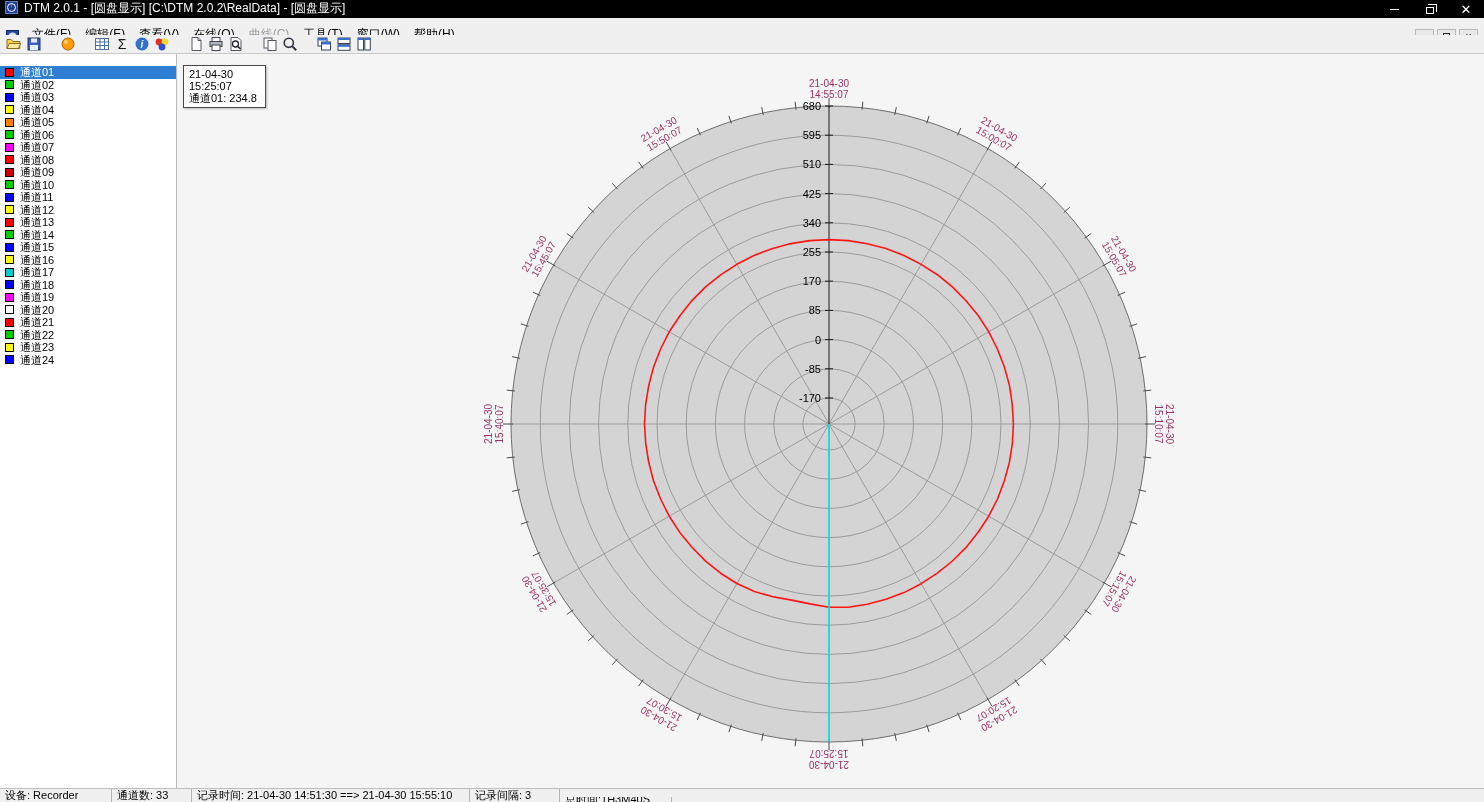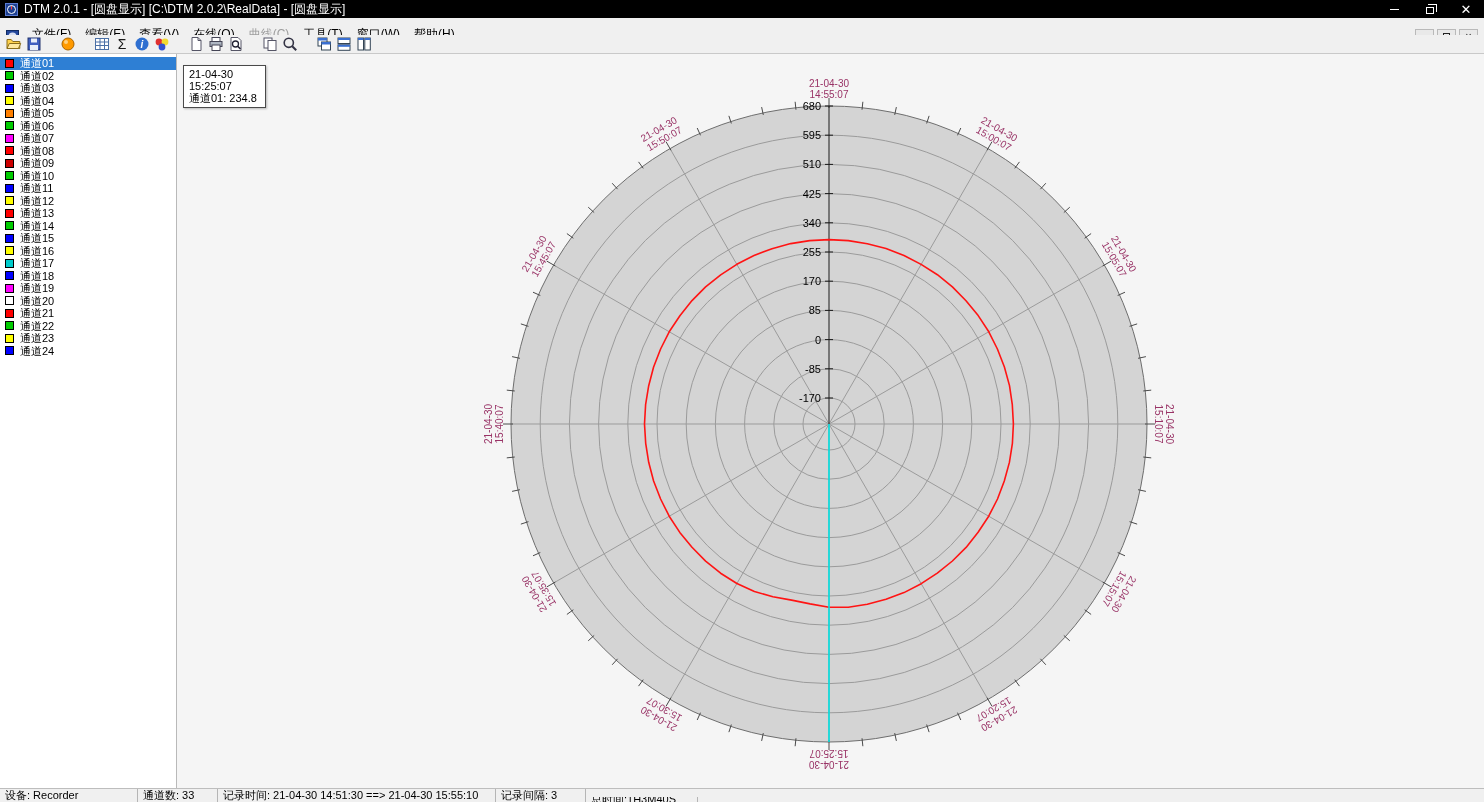--- a/index.html
+++ b/index.html
@@ -1,20 +1,20 @@
 <!DOCTYPE html>
 <html><head>
 <meta charset="utf-8">
 <style>
   *{margin:0;padding:0;box-sizing:border-box}
   html,body{width:1484px;height:802px;overflow:hidden}
   body{position:relative;font-family:"Liberation Sans","DejaVu Sans",sans-serif;background:#f0f0f0;-webkit-font-smoothing:antialiased}
 
   
-  .titlebar{position:absolute;top:0;left:0;right:0;height:18px;background:#000;color:#fff;display:flex;align-items:center;font-size:12px;padding-left:4px}
+  .titlebar{position:absolute;top:0;left:0;right:0;height:18px;background:#000;color:#fff;display:flex;align-items:flex-start;font-size:12px;padding-left:4px}
   .app-icon{width:14px;height:14px;display:flex;align-items:center;justify-content:center;margin-right:6px}
   .title-text{white-space:nowrap}
   .win-controls{margin-left:auto;display:flex;height:100%}
   .wbtn{width:36px;height:100%;display:flex;align-items:center;justify-content:center;color:#fff;font-size:13px;cursor:default}
   .glyph-min{width:9px;height:1px;background:#fff;display:block}
   .glyph-restore{width:8px;height:7px;border:1px solid #fff;display:block;position:relative;margin-top:2px}
   .glyph-restore:before{content:"";position:absolute;left:1px;top:-4px;width:8px;height:7px;border-top:1px solid #fff;border-right:1px solid #fff}
 
   
   .menubar{position:absolute;top:26px;left:0;right:0;height:17px;background:#f0f0f0;display:flex;align-items:flex-end;font-size:12px}
@@ -26,21 +26,21 @@
   .mbtn{width:19px;height:14px;display:flex;align-items:center;justify-content:center;color:#222;font-size:11px;background:#e9e9e9;border:1px solid #b9b9b9}
   .mglyph-min{width:7px;height:1px;background:#222;display:block;margin-top:5px}
   .mglyph-restore{width:7px;height:6px;border:1px solid #222;display:block}
 
   
   .toolbar{position:absolute;top:35px;left:0;right:0;height:19px;background:#f0f0f0;border-bottom:1px solid #c9c9c9;display:flex;align-items:center;padding-left:4px}
   .tbtn{width:20px;height:18px;display:flex;align-items:center;justify-content:center;cursor:default}
   .tgap{margin-left:14px}
 
   
-  .sidebar{position:absolute;top:54px;left:0;width:177px;bottom:14px;background:#fff;border-right:1px solid #b9b9b9;padding-top:3px;overflow:hidden}
+  .sidebar{position:absolute;top:54px;left:0;width:177px;bottom:14px;background:#fff;border-right:1px solid #b9b9b9;padding-top:12px;overflow:hidden}
   .chan{display:flex;align-items:center;height:12.5px;font-size:11px;line-height:12px;padding-left:5px;color:#000;cursor:default}
   .chan.selected{background:#2e7fd4;color:#fff}
   .swatch{width:9px;height:9px;border:1px solid #000;margin-right:6px;flex:0 0 auto}
 
   
   .main{position:absolute;top:54px;left:177px;right:0;bottom:14px;background:#f5f5f5}
   svg.chart{position:absolute;left:0;top:0;font-family:"Liberation Sans","DejaVu Sans",sans-serif}
   .tooltip{position:absolute;left:6px;top:11px;background:#fff;border:1px solid #4a4a4a;padding:2px 8px 3px 5px;font-size:11px;line-height:12px;color:#000;box-shadow:1px 1px 2px rgba(0,0,0,.25);white-space:nowrap}
 
   
@@ -433,18 +433,18 @@
       </g>
     </svg>
   <div class="tooltip">
     <div>21-04-30</div>
     <div>15:25:07</div>
     <div>通道01: 234.8</div>
   </div>
 </div>
 
 <div class="statusbar">
-    <div class="status-sec" style="width: 138px;">设备: Recorder</div>
+    <div class="status-sec" style="width: 112px;">设备: Recorder</div>
     <div class="status-sec" style="width: 80px;">通道数:  33</div>
     <div class="status-sec" style="width: 278px;">记录时间:  21-04-30 14:51:30 ==&gt; 21-04-30 15:55:10</div>
     <div class="status-sec" style="width: 90px;">记录间隔:  3</div>
     <div class="status-sec" style="width: 112px; margin-top: 8px;">总时间:1H3M40S</div>
   </div>
 
 </body></html>

